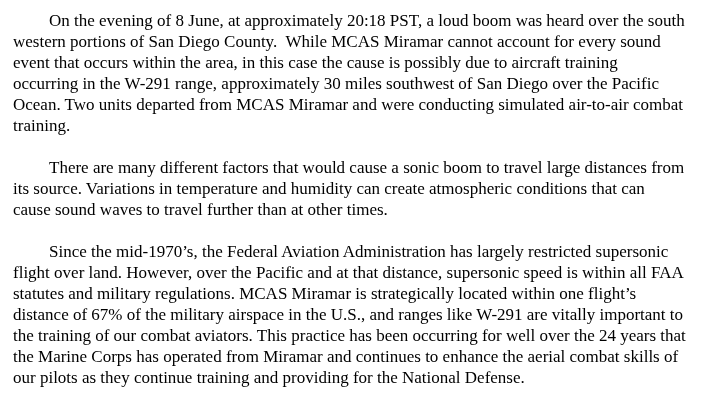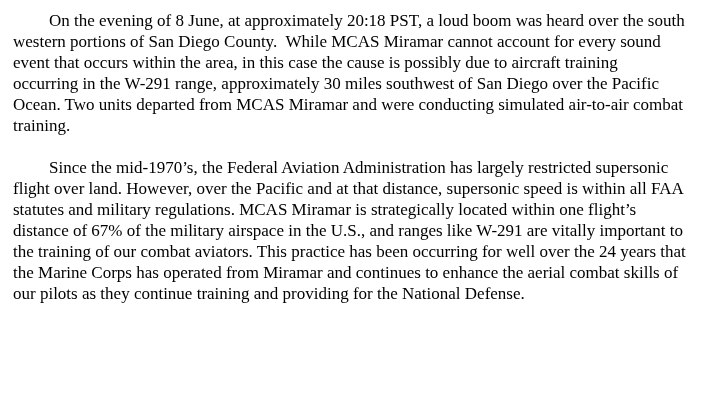--- a/index.html
+++ b/index.html
@@ -25,14 +25,15 @@
     margin: 0 0 21px 0;
     white-space: pre-wrap;
     -webkit-font-smoothing: antialiased;
   }
 </style>
 </head>
 <body>
 
 <div class="page">
   <p class="doc-paragraph">On the evening of 8 June, at approximately 20:18 PST, a loud boom was heard over the south western portions of San Diego County.  While MCAS Miramar cannot account for every sound event that occurs within the area, in this case the cause is possibly due to aircraft training occurring in the W-291 range, approximately 30 miles southwest of San Diego over the Pacific Ocean. Two units departed from MCAS Miramar and were conducting simulated air-to-air combat training.</p>
+  <p class="doc-paragraph">There are many different factors that would cause a sonic boom to travel large distances from its source. Variations in temperature and humidity can create atmospheric conditions that can cause sound waves to travel further than at other times.</p>
   <p class="doc-paragraph">Since the mid-1970’s, the Federal Aviation Administration has largely restricted supersonic flight over land. However, over the Pacific and at that distance, supersonic speed is within all FAA statutes and military regulations. MCAS Miramar is strategically located within one flight’s distance of 67% of the military airspace in the U.S., and ranges like W-291 are vitally important to the training of our combat aviators. This practice has been occurring for well over the 24 years that the Marine Corps has operated from Miramar and continues to enhance the aerial combat skills of our pilots as they continue training and providing for the National Defense.</p>
 </div>
 
 </body></html>

